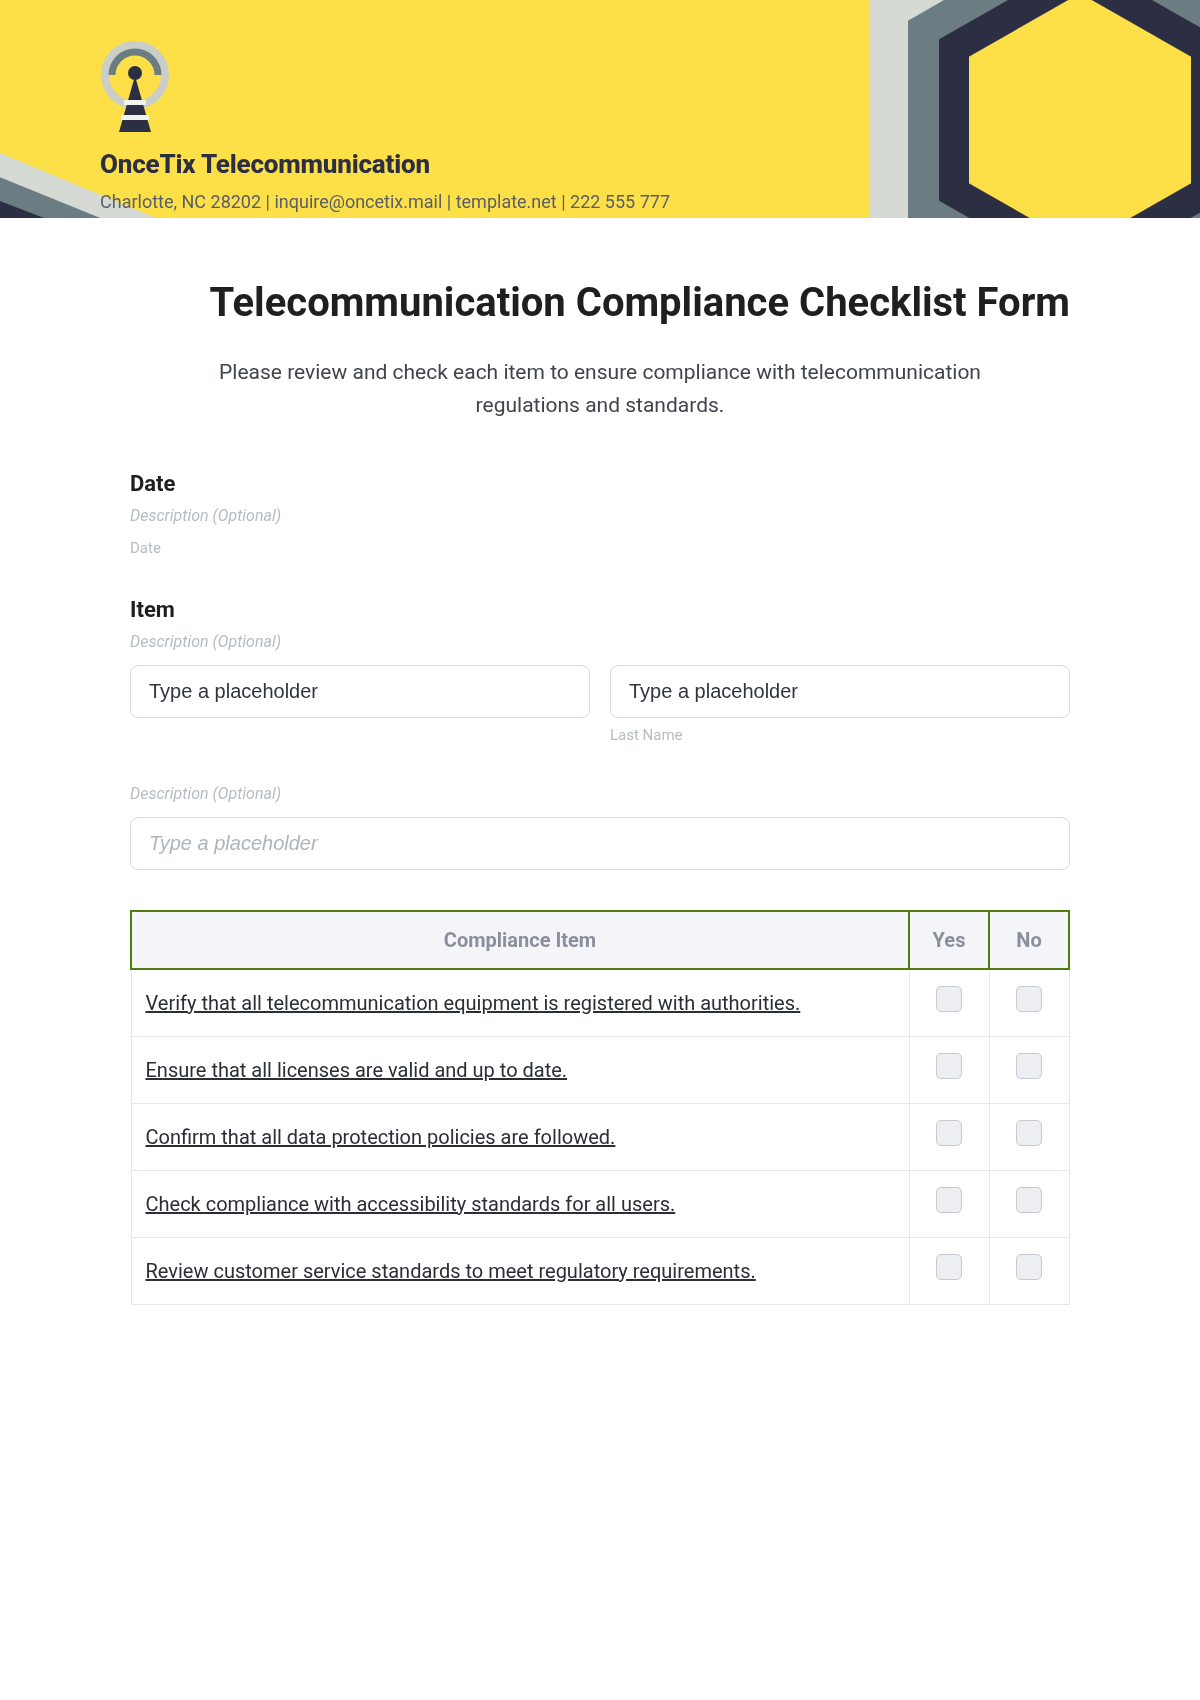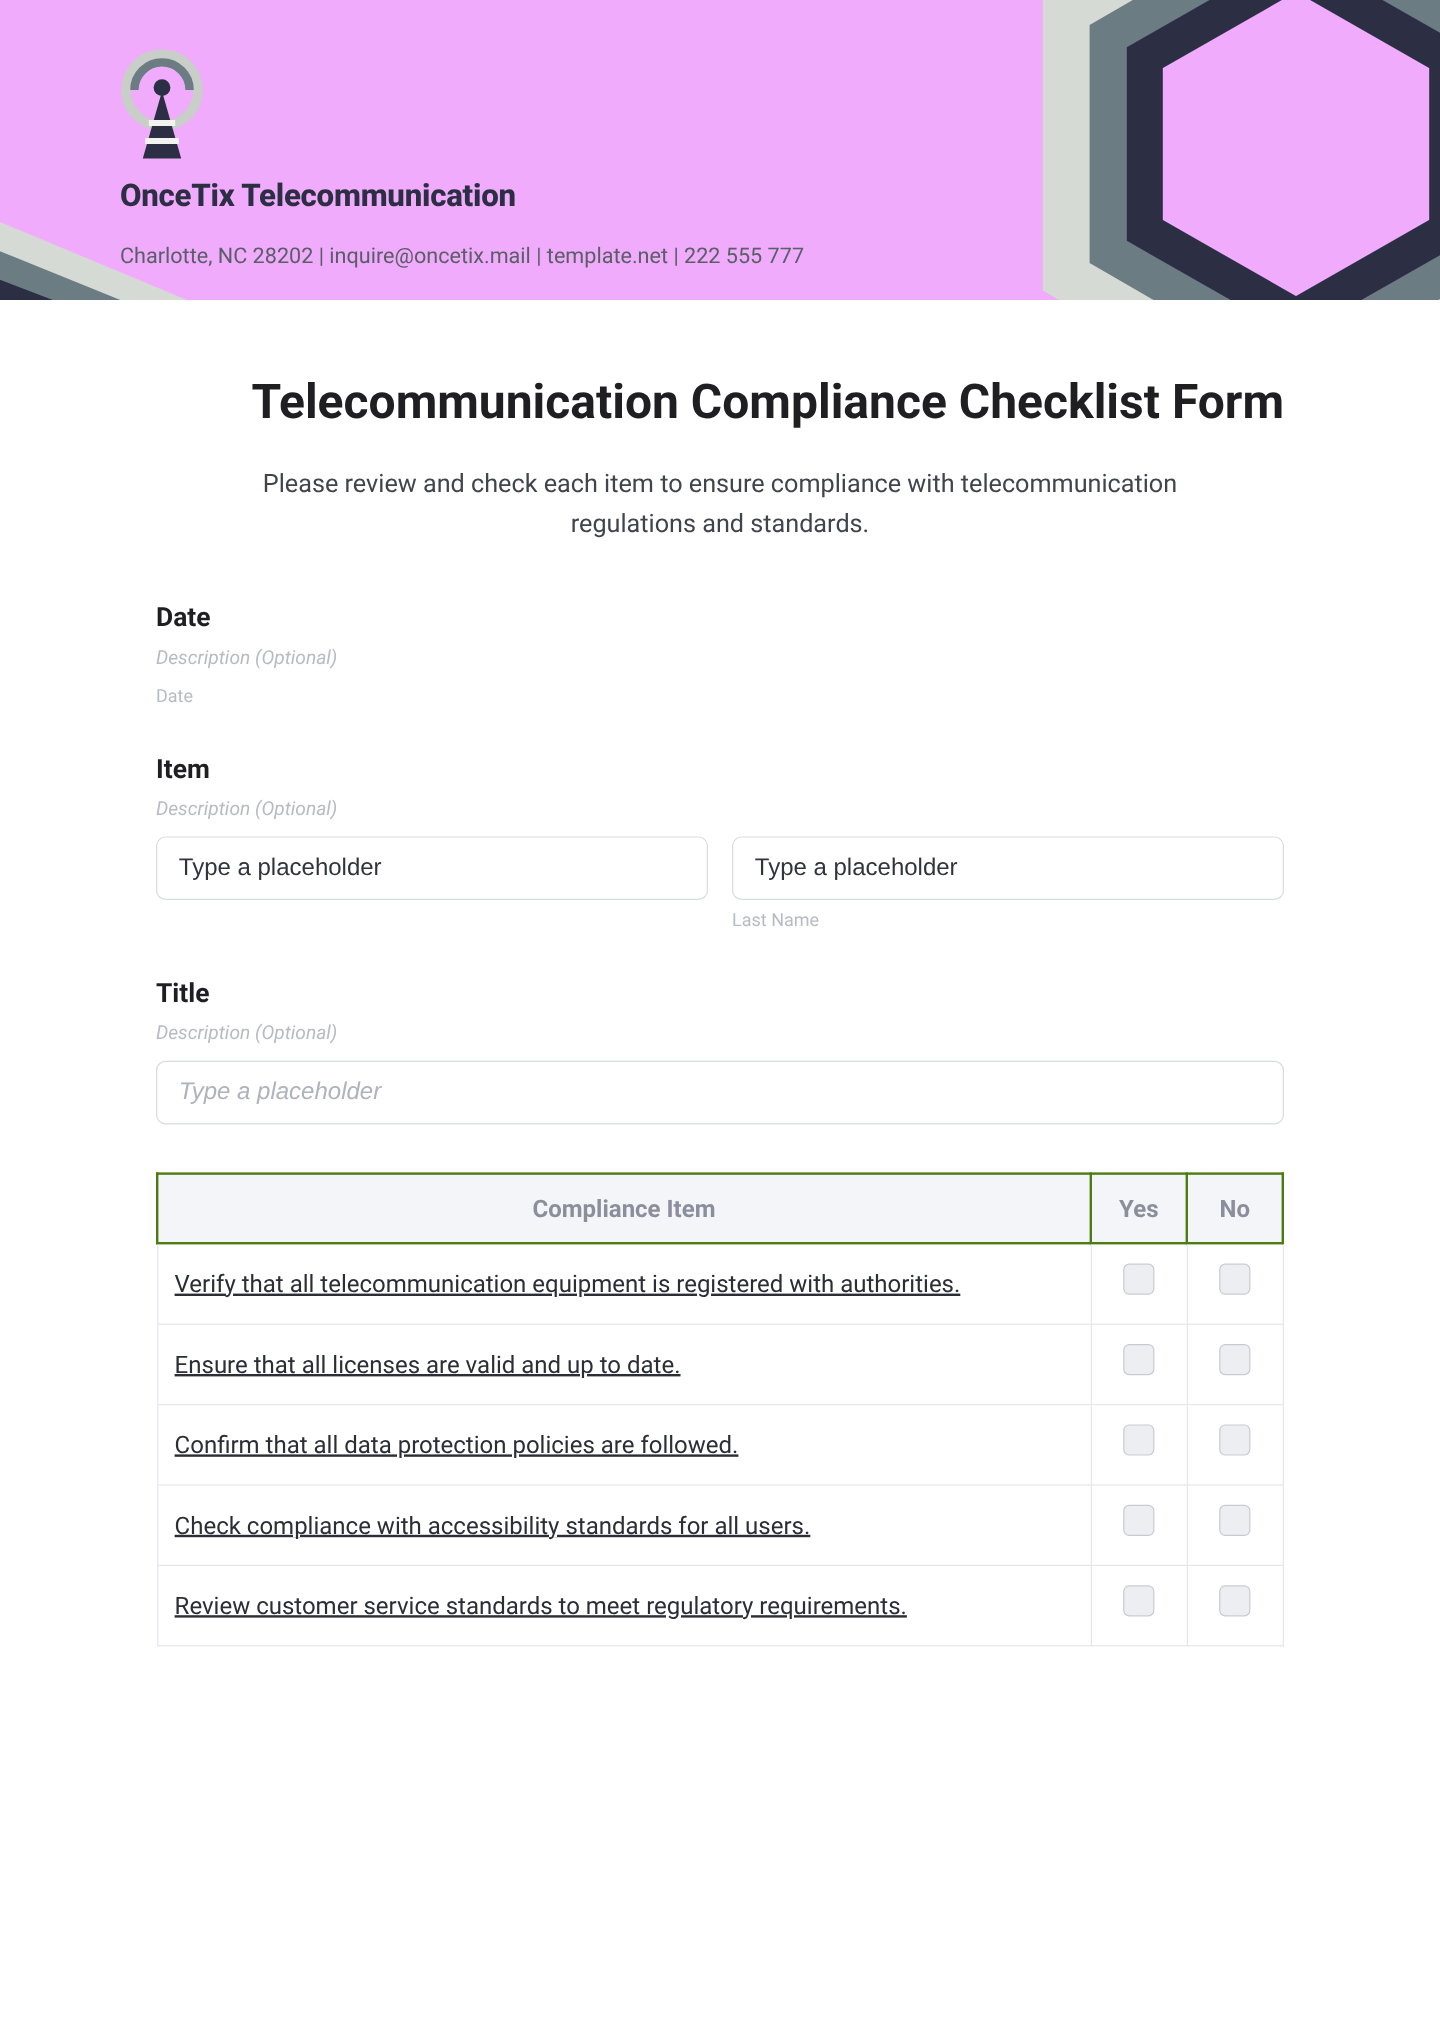--- a/index.html
+++ b/index.html
@@ -3,23 +3,23 @@
 <meta charset="utf-8">
 <style>
   * { box-sizing: border-box; margin: 0; padding: 0; }
   body {
     font-family: -apple-system, BlinkMacSystemFont, "Segoe UI", Roboto, Helvetica, Arial, sans-serif;
     background: #fff;
     color: #1a1a1a;
     width: 1200px;
   }
   .header-area {
-    background: #f0abfc;
+    background: #fde047;
     position: relative;
-    height: 250px;
+    height: 218px;
     overflow: hidden;
   }
   .hex-deco {
     position: absolute;
     top: -120px;
     right: -120px;
     width: 480px;
     height: 480px;
   }
   .tri-deco {
@@ -39,21 +39,21 @@
     height: 95px;
     margin-bottom: 10px;
   }
   .brand h1 {
     font-size: 26px;
     font-weight: 800;
     color: #2c2f44;
     letter-spacing: -0.2px;
   }
   .brand .meta {
-    margin-top: 24px;
+    margin-top: 12px;
     font-size: 18px;
     color: #5a5e66;
   }
   .content {
     padding: 60px 130px 40px;
   }
   .form-title {
     font-size: 40px;
     font-weight: 700;
     color: #1f1f22;
@@ -180,21 +180,20 @@
         <input class="input" type="text" value="Type a placeholder" style="">
       </div>
       <div>
         <input class="input" type="text" value="Type a placeholder" style="">
         <div class="sub-label">Last Name</div>
       </div>
     </div>
   </div>
 
   <div class="field-block">
-    <div class="field-label">Title</div>
     <div class="field-desc">Description (Optional)</div>
     <input class="input" type="text" placeholder="Type a placeholder" style="">
   </div>
 
   <table class="chk-table">
     <thead>
       <tr>
         <th>Compliance Item</th>
         <th style="width:80px">Yes</th>
         <th style="width:80px">No</th>

